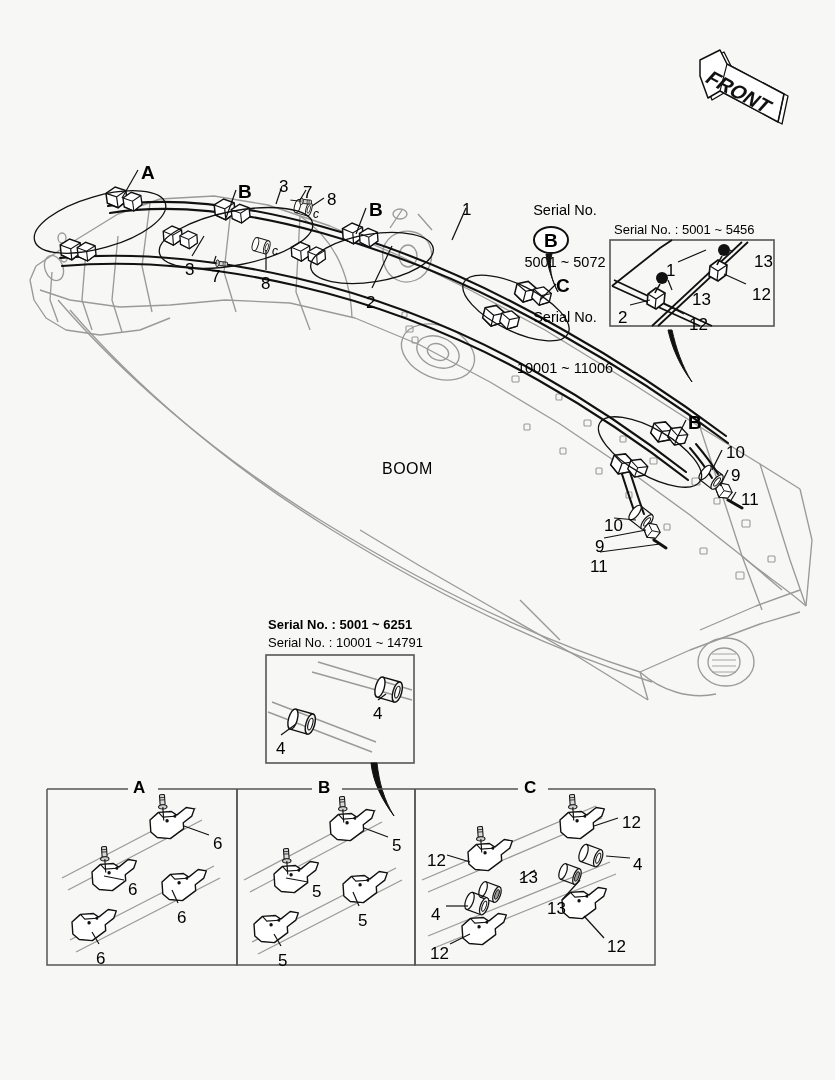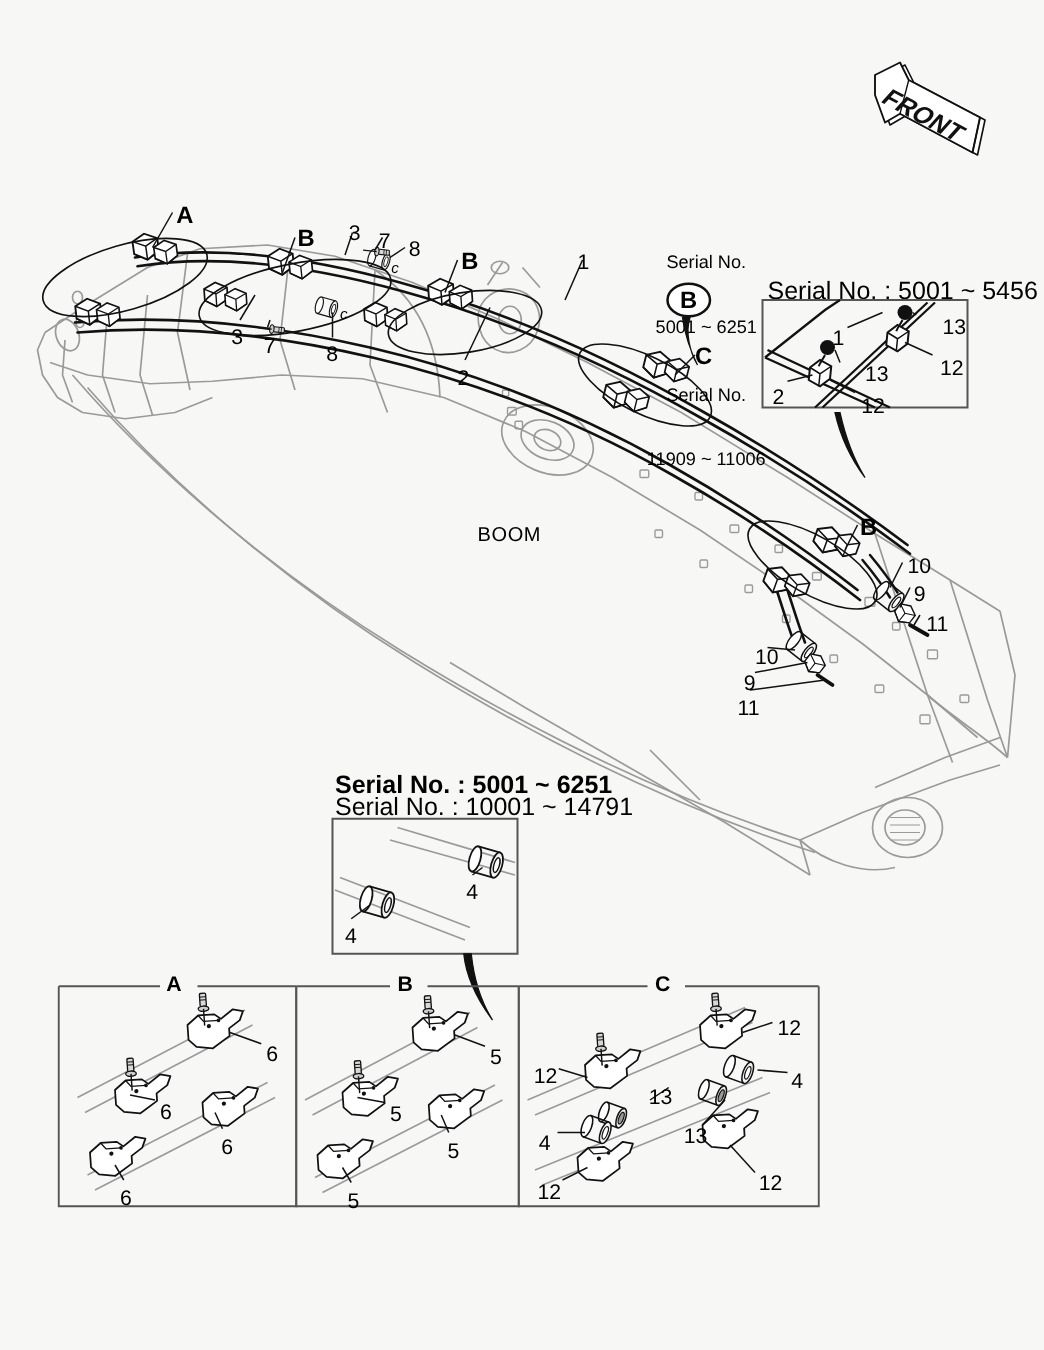--- a/index.html
+++ b/index.html
@@ -16,22 +16,22 @@
   .lbl{
     position:absolute;
     font-family:"Liberation Sans", sans-serif;
     color:#000;
     white-space:pre;
     line-height:1.18;
   }
   .num{font-size:17px;}
   .ltr{font-size:19px;font-weight:bold;}
   .serial{font-size:14.5px;text-align:center;}
-  .serial2{font-size:20px;text-align:right;}
-  .boom{font-size:16px;letter-spacing:.5px;}
+  .serial2{font-size:13px;text-align:right;}
+  .boom{font-size:16px;letter-spacing:.5px;margin-top:40px;}
   .smallc{font-size:12px;font-style:italic;}
   .panel-ltr{font-size:17px;font-weight:bold;}
 </style>
 </head>
 <body>
 
 <div id="root">
 
   <svg class="layer">
     <defs>
@@ -290,23 +290,23 @@
 
       <path d="M700,60 L720,50 L727,64 L784,94 L778,122 L720,91 L708,98 L700,76 Z" fill="#ffffff" stroke="#111" stroke-width="1.5" stroke-linejoin="round"></path>
       <path d="M727,64 L720,91" stroke="#111" stroke-width="1.1" fill="none"></path>
       <path d="M784,94 L778,122" stroke="#111" stroke-width="1.1" fill="none"></path>
       <text x="724" y="92" font-family="Liberation Sans, sans-serif" font-size="20" font-weight="bold" fill="#111" transform="rotate(28 724 92) skewX(-14)">FRONT</text>
     </g>
   </svg>
 
   <div class="lbl serial" style="left:500px;top:168px;width:130px;">
     <div>Serial No.</div>
-    <div>5001 ~ 6251</div>
+    <div>5001 ~ 5072</div>
     <div style="margin-top:4px;">Serial No.</div>
-    <div>11909 ~ 11006</div>
+    <div>10001 ~ 11006</div>
   </div>
   <svg class="layer">
     <ellipse cx="551" cy="240" rx="17" ry="13" fill="#fff" stroke="#111" stroke-width="2"></ellipse>
     <path d="M546,254 C548,268 552,280 558,292 C552,282 548,266 552,254 Z" fill="#111" stroke="#111" stroke-width="1"></path>
   </svg>
   <div class="lbl ltr" style="left:544px;top:230px;">B</div>
 
   <div class="lbl serial2" style="left:614px;top:222px;">Serial No. : 5001 ~ 5456</div>
   <svg class="layer">
     <rect x="610" y="240" width="164" height="86" fill="#f7f7f6" stroke="#555" stroke-width="1.6"></rect>

